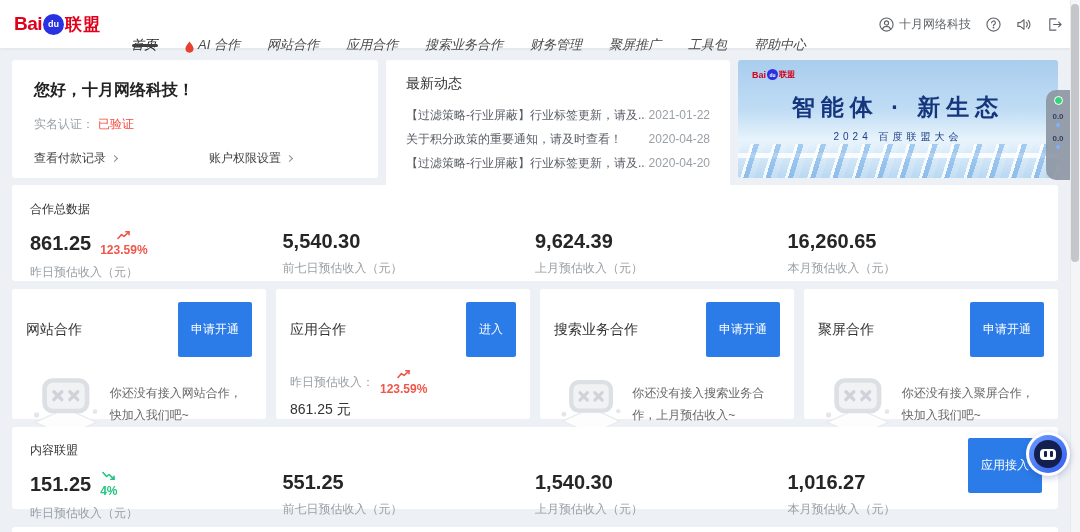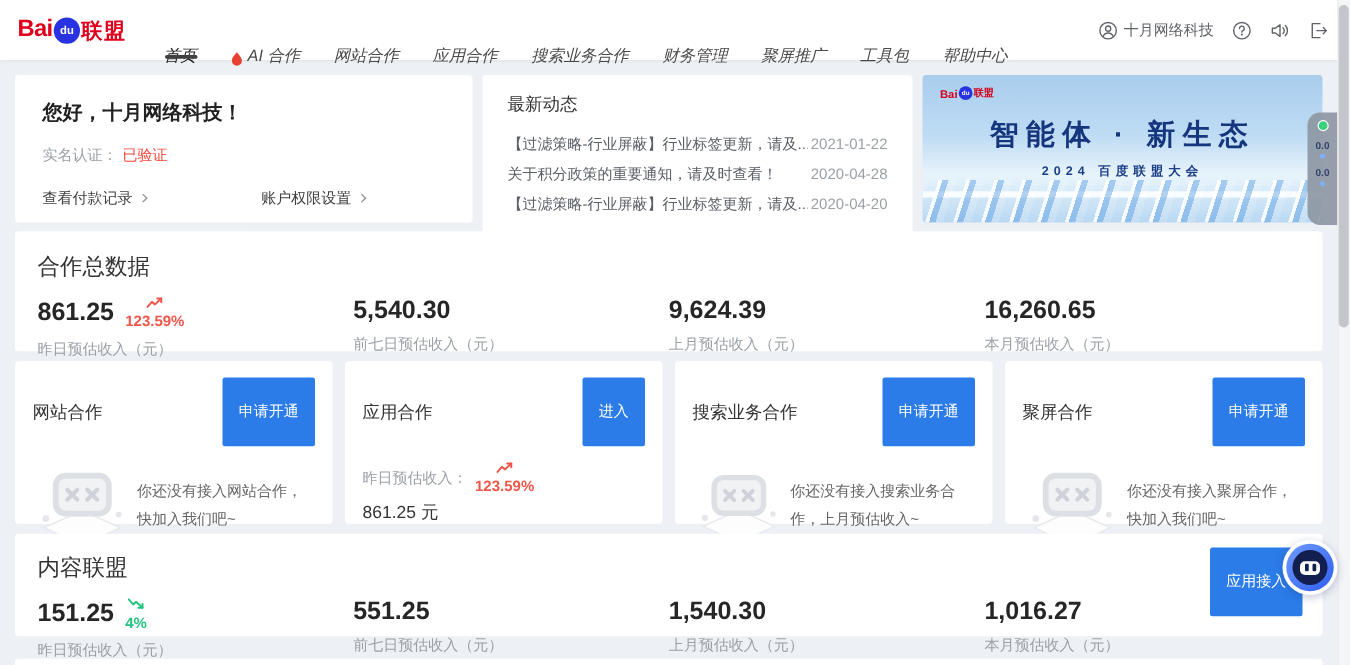--- a/index.html
+++ b/index.html
@@ -46,28 +46,28 @@
   .news-row .date { color:#9aa0a6; flex:none; }
 
   .banner { left:738px; top:60px; width:320px; height:118px; overflow:hidden; cursor:pointer;
             background:linear-gradient(180deg,#a9cdee 0%, #bfdcf4 42%, #e8f4fc 68%, #b9d8f2 100%); }
   .banner-logo { position:absolute; left:14px; top:9px; display:flex; align-items:center; }
   .banner-logo .bai { color:#d4001a; font-weight:bold; font-size:9px; }
   .banner-logo .paw { width:11px; height:11px; background:#2932e1; border-radius:50%; color:#fff; font-size:5px;
                       font-weight:bold; display:flex; align-items:center; justify-content:center; margin:0 1px; }
   .banner-logo .union { color:#d4001a; font-weight:bold; font-size:8px; }
   .banner-title { margin-top:32px; text-align:center; font-size:23px; font-weight:bold; color:#15357d; letter-spacing:6px; }
-  .banner-sub { margin-top:7px; text-align:center; font-size:10px; font-weight:bold; color:#1c3f86; letter-spacing:4px; }
+  .banner-sub { margin-top:7px; text-align:center; font-size:10px; font-weight:normal; color:#1c3f86; letter-spacing:4px; }
   .banner .streaks { position:absolute; left:-20px; right:-20px; bottom:0; height:34px;
       background:repeating-linear-gradient(100deg, rgba(255,255,255,0) 0 8px, rgba(255,255,255,.85) 8px 11px,
                  rgba(88,156,226,.45) 11px 16px, rgba(255,255,255,.15) 16px 22px); transform:skewX(-8deg); }
   .banner .band { position:absolute; left:0; right:0; bottom:20px; height:5px; background:rgba(255,255,255,.85); }
 
   .summary-card { left:12px; top:185px; width:1046px; height:96px; padding:16px 18px 0; }
-  .sec-title { font-size:18px; color:#333; font-weight:normal; }
+  .sec-title { font-size:12px; color:#333; font-weight:normal; }
   .stats-grid { display:grid; grid-template-columns:repeat(4,1fr); margin-top:12px; }
   .stat .value { font-size:20px; font-weight:bold; color:#262626; display:flex; align-items:center; gap:9px; }
   .trend { font-size:12px; font-weight:bold; display:flex; align-items:center; gap:3px;flex-direction:column; }
   .trend.up { color:#f0564a; }
   .trend.down { color:#23c480; }
   .stat .label { margin-top:7px; font-size:12px; color:#9aa0a6; }
 
   .coop-card { top:289px; width:254px; height:130px; padding:13px 14px; }
   .coop-head { display:flex; justify-content:space-between; align-items:center; }
   .coop-head h3 { font-size:14px; color:#333; font-weight:normal; }

